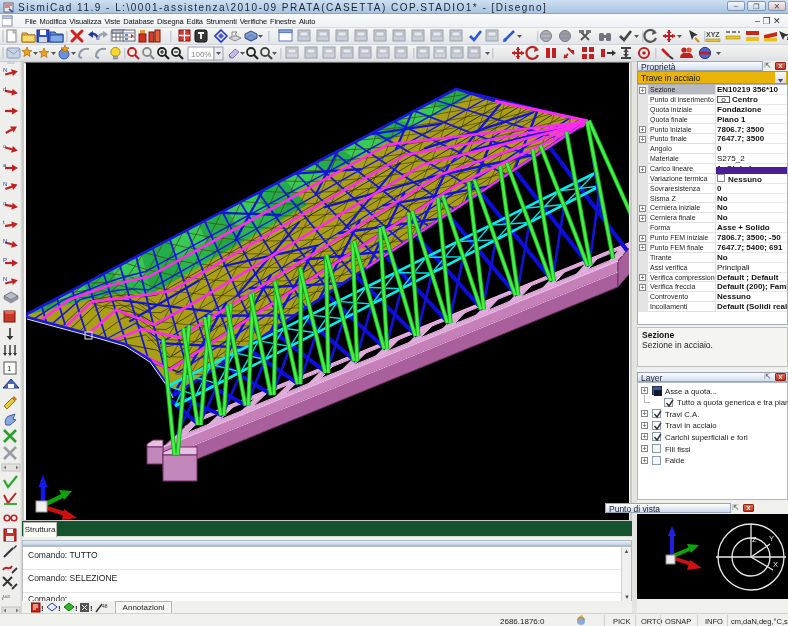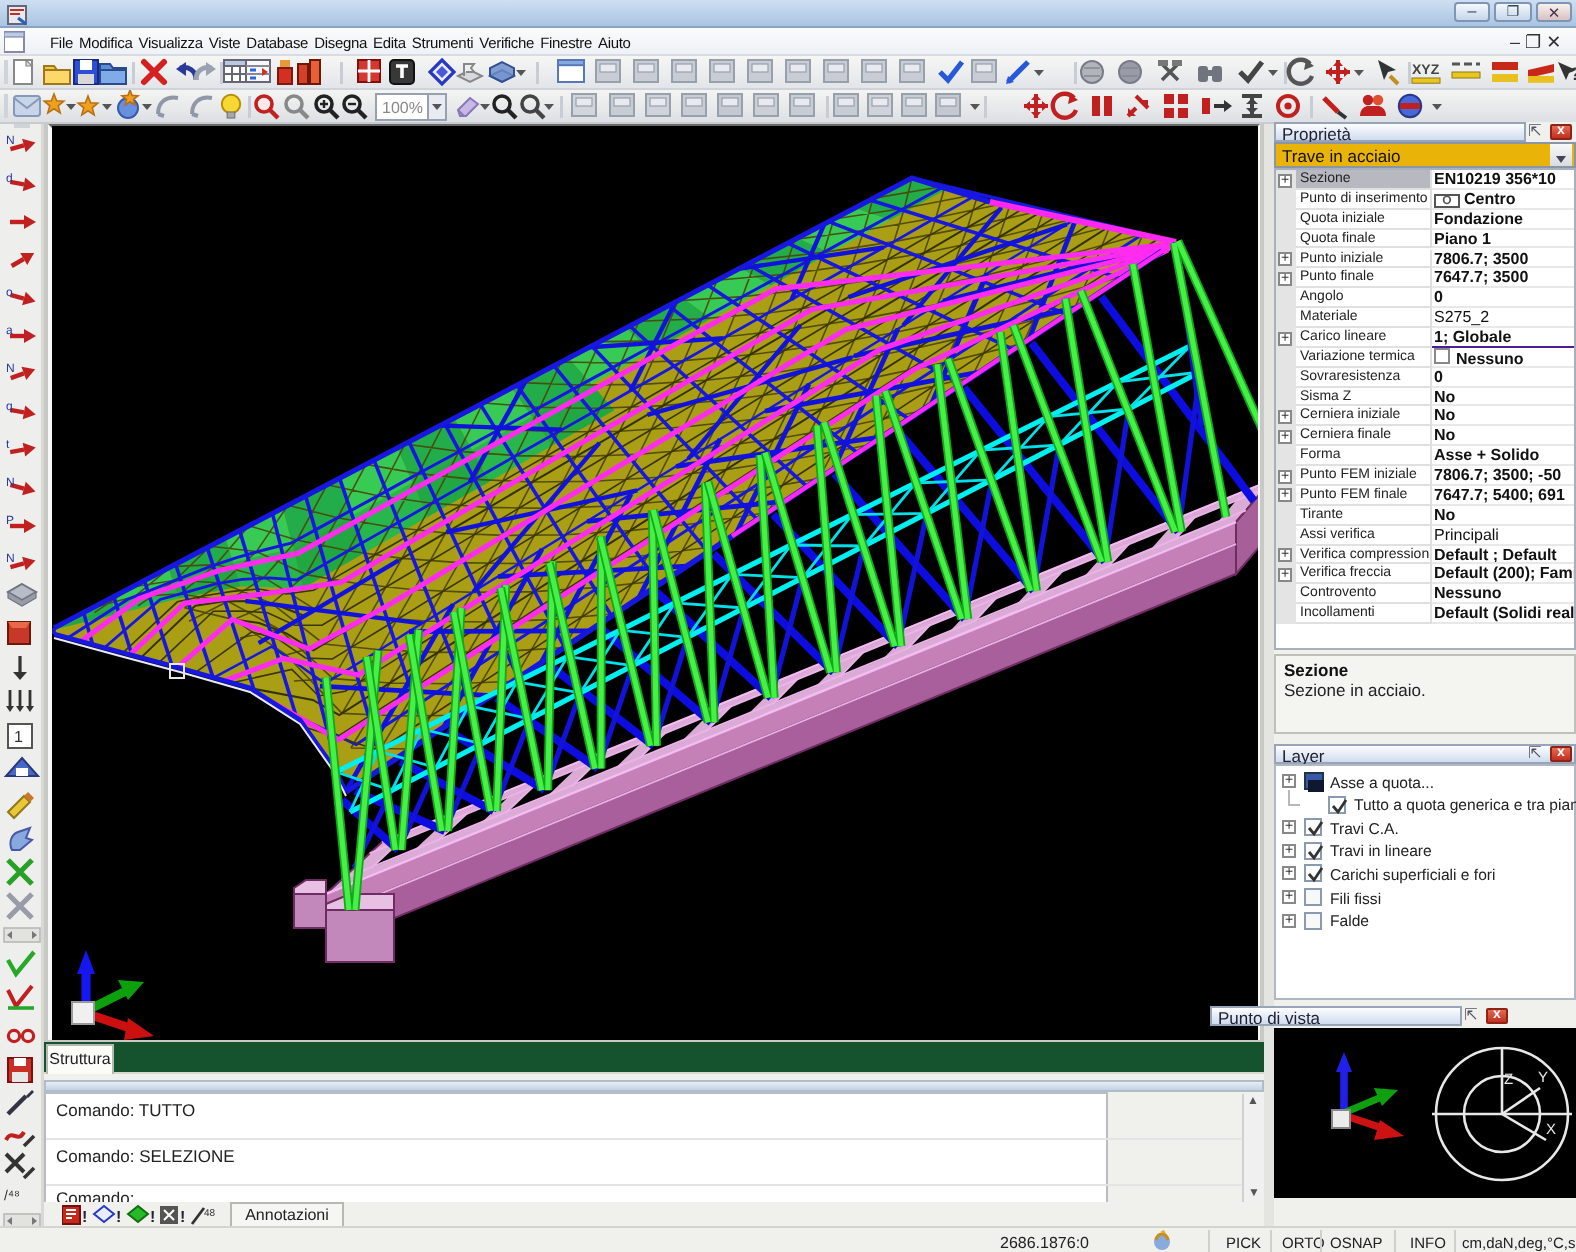--- a/index.html
+++ b/index.html
@@ -4,20 +4,21 @@
 body{font-family:"Liberation Sans",sans-serif;width:788px;height:626px;overflow:hidden;position:relative;background:#ece9d8}
 .abs{position:absolute}
 </style></head><body>
 
 <div class="abs" style="left:0;top:0;width:788px;height:14px;background:linear-gradient(#cfdff2,#a9c4e2);border-bottom:1px solid #8aa4c4">
  <svg class="abs" style="left:3px;top:1px" width="12" height="12">
       <rect x="1" y="2" width="9" height="9" fill="#e8e8f0" stroke="#667"></rect>
       <path d="M2 4h7M2 6h5" stroke="#c03020" stroke-width="1"></path>
       <path d="M6 8l4 3" stroke="#2a62b8" stroke-width="1.6"></path>
     </svg>
+ <div class="abs" style="left:18px;top:2px;font-size:10px;letter-spacing:1.5px;color:#1c2430;white-space:nowrap">SismiCad 11.9 - L:\0001-assistenza\2010-09 PRATA(CASETTA) COP.STADIO1* - [Disegno]</div>
  <div class="abs" style="left:727px;top:1px;width:18px;height:10px;background:linear-gradient(#f4f8fc,#c6d6ea);border:1px solid #7e96b4;border-radius:2px;font-size:8px;line-height:7px;text-align:center;color:#345">–</div>
  <div class="abs" style="left:747px;top:1px;width:19px;height:10px;background:linear-gradient(#f4f8fc,#c6d6ea);border:1px solid #7e96b4;border-radius:2px;font-size:7px;line-height:9px;text-align:center;color:#345">❐</div>
  <div class="abs" style="left:768px;top:1px;width:18px;height:10px;background:linear-gradient(#f8f0f0,#d8c2c2);border:1px solid #7e96b4;border-radius:2px;font-size:7.5px;line-height:9px;text-align:center;color:#434">✕</div>
 </div>
 
 <div class="abs" style="left:0;top:14px;width:788px;height:14px;background:linear-gradient(#fafbfc,#eef1f5);border-bottom:1px solid #d8dce2">
  <svg class="abs" style="left:2px;top:1px" width="12" height="12">
       <rect x="0" y="1" width="10" height="10" fill="#fff" stroke="#88a"></rect>
       <rect x="0" y="1" width="10" height="2.5" fill="#b8cce8" stroke="#88a" stroke-width="0.6"></rect>
     </svg>
@@ -789,21 +790,21 @@
   </div>
  </div>
 </div>
 
 <div class="abs" style="left:22px;top:521px;width:610px;height:16px;background:#14532d;border-bottom:1px solid #d8d8d2">
  <div class="abs" style="left:1px;top:1px;width:34px;height:15px;background:#fbfbf8;border:1px solid #b8b8b2;border-bottom:none;font-size:8px;color:#222;text-align:center;line-height:14px">Struttura</div>
 </div>
 
 <div class="abs" style="left:22px;top:537px;width:610px;height:66px;background:#f0f0ec">
  <div class="abs" style="left:0;top:3px;width:610px;height:6px;background:linear-gradient(#e7eef6,#c2d2e4);border:1px solid #b0bcc8"></div>
- <div class="abs" style="left:0;top:9px;width:532px;height:57px;background:#fff;border:1px solid #b8bcc2">
+ <div class="abs" style="left:0;top:9px;width:610px;height:57px;background:#fff;border:1px solid #b8bcc2">
   <div class="abs" style="left:5px;top:3px;font-size:8.5px;color:#222">Comando: TUTTO</div>
   <div class="abs" style="left:0px;top:22px;width:598px;height:1px;background:#e4e4e4"></div>
   <div class="abs" style="left:5px;top:26px;font-size:8.5px;color:#222">Comando: SELEZIONE</div>
   <div class="abs" style="left:0px;top:45px;width:598px;height:1px;background:#e4e4e4"></div>
   <div class="abs" style="left:5px;top:47px;font-size:8.5px;color:#222">Comando:</div>
   <div class="abs" style="left:598px;top:0;width:10px;height:55px;background:#f0f0f0;border-left:1px solid #d0d0d0">
    <div style="font-size:6px;text-align:center;color:#555;line-height:9px">▲</div>
    <div class="abs" style="bottom:0;width:10px;font-size:6px;text-align:center;color:#555;line-height:9px">▼</div>
   </div>
  </div>
@@ -858,21 +859,21 @@
 <div style="position:absolute;left:716px;top:124.5px;width:71px;height:9.87px;border-bottom:1px solid #e8e8e8;box-sizing:border-box;overflow:hidden;white-space:nowrap;font-size:8px;line-height:9px;font-weight:bold;color:#111;padding-left:1px">7806.7; 3500</div>
 <div style="position:absolute;left:639px;top:126.0px;width:7px;height:7px;border:1px solid #888;background:#fff;font-size:7px;line-height:5px;text-align:center;color:#333">+</div>
 <div style="position:absolute;left:648px;top:134.3px;width:68px;height:9.87px;border-bottom:1px solid #e0e0e0;border-right:1px solid #e0e0e0;box-sizing:border-box;overflow:hidden;font-size:7px;line-height:9px;color:#222;padding-left:2px;white-space:nowrap">Punto finale</div>
 <div style="position:absolute;left:716px;top:134.3px;width:71px;height:9.87px;border-bottom:1px solid #e8e8e8;box-sizing:border-box;overflow:hidden;white-space:nowrap;font-size:8px;line-height:9px;font-weight:bold;color:#111;padding-left:1px">7647.7; 3500</div>
 <div style="position:absolute;left:639px;top:135.8px;width:7px;height:7px;border:1px solid #888;background:#fff;font-size:7px;line-height:5px;text-align:center;color:#333">+</div>
 <div style="position:absolute;left:648px;top:144.2px;width:68px;height:9.87px;border-bottom:1px solid #e0e0e0;border-right:1px solid #e0e0e0;box-sizing:border-box;overflow:hidden;font-size:7px;line-height:9px;color:#222;padding-left:2px;white-space:nowrap">Angolo</div>
 <div style="position:absolute;left:716px;top:144.2px;width:71px;height:9.87px;border-bottom:1px solid #e8e8e8;box-sizing:border-box;overflow:hidden;white-space:nowrap;font-size:8px;line-height:9px;font-weight:bold;color:#111;padding-left:1px">0</div>
 <div style="position:absolute;left:648px;top:154.1px;width:68px;height:9.87px;border-bottom:1px solid #e0e0e0;border-right:1px solid #e0e0e0;box-sizing:border-box;overflow:hidden;font-size:7px;line-height:9px;color:#222;padding-left:2px;white-space:nowrap">Materiale</div>
 <div style="position:absolute;left:716px;top:154.1px;width:71px;height:9.87px;border-bottom:1px solid #e8e8e8;box-sizing:border-box;overflow:hidden;white-space:nowrap;font-size:8px;line-height:9px;font-weight:normal;color:#111;padding-left:1px">S275_2</div>
 <div style="position:absolute;left:648px;top:164.0px;width:68px;height:9.87px;border-bottom:1px solid #e0e0e0;border-right:1px solid #e0e0e0;box-sizing:border-box;overflow:hidden;font-size:7px;line-height:9px;color:#222;padding-left:2px;white-space:nowrap">Carico lineare</div>
-<div style="position:absolute;left:716px;top:164.0px;width:71px;height:9.87px;border-bottom:1px solid #4c1d95;box-sizing:border-box;overflow:hidden;white-space:nowrap;font-size:8px;line-height:9px;font-weight:bold;color:#111;padding-left:1px">1; Globale</div>
+<div style="position:absolute;left:716px;top:164.0px;width:71px;height:9.87px;border-bottom:7px solid #4c1d95;box-sizing:border-box;overflow:hidden;white-space:nowrap;font-size:8px;line-height:9px;font-weight:bold;color:#111;padding-left:1px">1; Globale</div>
 <div style="position:absolute;left:639px;top:165.5px;width:7px;height:7px;border:1px solid #888;background:#fff;font-size:7px;line-height:5px;text-align:center;color:#333">+</div>
 <div style="position:absolute;left:648px;top:173.8px;width:68px;height:9.87px;border-bottom:1px solid #e0e0e0;border-right:1px solid #e0e0e0;box-sizing:border-box;overflow:hidden;font-size:7px;line-height:9px;color:#222;padding-left:2px;white-space:nowrap">Variazione termica</div>
 <div style="position:absolute;left:716px;top:173.8px;width:71px;height:9.87px;border-bottom:1px solid #e8e8e8;box-sizing:border-box;overflow:hidden;white-space:nowrap;font-size:8px;line-height:9px;font-weight:bold;color:#111;padding-left:1px"><span style="display:inline-block;width:8px;height:8px;border:1px solid #888;background:#fff;margin-right:3px"></span>Nessuno</div>
 <div style="position:absolute;left:648px;top:183.7px;width:68px;height:9.87px;border-bottom:1px solid #e0e0e0;border-right:1px solid #e0e0e0;box-sizing:border-box;overflow:hidden;font-size:7px;line-height:9px;color:#222;padding-left:2px;white-space:nowrap">Sovraresistenza</div>
 <div style="position:absolute;left:716px;top:183.7px;width:71px;height:9.87px;border-bottom:1px solid #e8e8e8;box-sizing:border-box;overflow:hidden;white-space:nowrap;font-size:8px;line-height:9px;font-weight:bold;color:#111;padding-left:1px">0</div>
 <div style="position:absolute;left:648px;top:193.6px;width:68px;height:9.87px;border-bottom:1px solid #e0e0e0;border-right:1px solid #e0e0e0;box-sizing:border-box;overflow:hidden;font-size:7px;line-height:9px;color:#222;padding-left:2px;white-space:nowrap">Sisma Z</div>
 <div style="position:absolute;left:716px;top:193.6px;width:71px;height:9.87px;border-bottom:1px solid #e8e8e8;box-sizing:border-box;overflow:hidden;white-space:nowrap;font-size:8px;line-height:9px;font-weight:bold;color:#111;padding-left:1px">No</div>
 <div style="position:absolute;left:648px;top:203.4px;width:68px;height:9.87px;border-bottom:1px solid #e0e0e0;border-right:1px solid #e0e0e0;box-sizing:border-box;overflow:hidden;font-size:7px;line-height:9px;color:#222;padding-left:2px;white-space:nowrap">Cerniera iniziale</div>
 <div style="position:absolute;left:716px;top:203.4px;width:71px;height:9.87px;border-bottom:1px solid #e8e8e8;box-sizing:border-box;overflow:hidden;white-space:nowrap;font-size:8px;line-height:9px;font-weight:bold;color:#111;padding-left:1px">No</div>
 <div style="position:absolute;left:639px;top:204.9px;width:7px;height:7px;border:1px solid #888;background:#fff;font-size:7px;line-height:5px;text-align:center;color:#333">+</div>
@@ -927,21 +928,21 @@
       <path d="M1.5 4l2.5 3l4-6" fill="none" stroke="#333" stroke-width="1.4"></path>
     </svg>
   </div>
 <div style="position:absolute;left:665px;top:409.7px;font-size:7.8px;color:#222;white-space:nowrap">Travi C.A.</div>
 <div style="position:absolute;left:641px;top:421.8px;width:7px;height:7px;border:1px solid #888;background:#fff;font-size:7px;line-height:5px;text-align:center;color:#333">+</div>
 <div style="position:absolute;left:652px;top:420.8px;width:9px;height:9px;background:#fff;border:1px solid #8a9ab0">
     <svg style="display:block" width="9" height="9">
       <path d="M1.5 4l2.5 3l4-6" fill="none" stroke="#333" stroke-width="1.4"></path>
     </svg>
   </div>
-<div style="position:absolute;left:665px;top:421.3px;font-size:7.8px;color:#222;white-space:nowrap">Travi in lineare</div>
+<div style="position:absolute;left:665px;top:421.3px;font-size:7.8px;color:#222;white-space:nowrap">Travi in acciaio</div>
 <div style="position:absolute;left:641px;top:433.4px;width:7px;height:7px;border:1px solid #888;background:#fff;font-size:7px;line-height:5px;text-align:center;color:#333">+</div>
 <div style="position:absolute;left:652px;top:432.4px;width:9px;height:9px;background:#fff;border:1px solid #8a9ab0">
     <svg style="display:block" width="9" height="9">
       <path d="M1.5 4l2.5 3l4-6" fill="none" stroke="#333" stroke-width="1.4"></path>
     </svg>
   </div>
 <div style="position:absolute;left:665px;top:432.9px;font-size:7.8px;color:#222;white-space:nowrap">Carichi superficiali e fori</div>
 <div style="position:absolute;left:641px;top:445.0px;width:7px;height:7px;border:1px solid #888;background:#fff;font-size:7px;line-height:5px;text-align:center;color:#333">+</div>
 <div style="position:absolute;left:652px;top:444.0px;width:9px;height:9px;background:#f8f8f8;border:1px solid #8a9ab0"></div>
 <div style="position:absolute;left:665px;top:444.5px;font-size:7.8px;color:#222;white-space:nowrap">Fili fissi</div>

